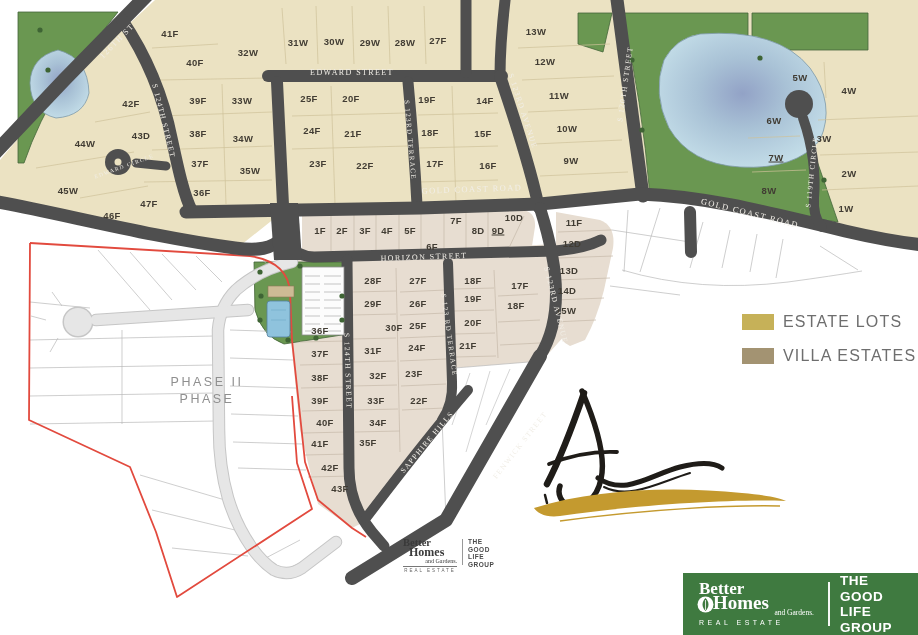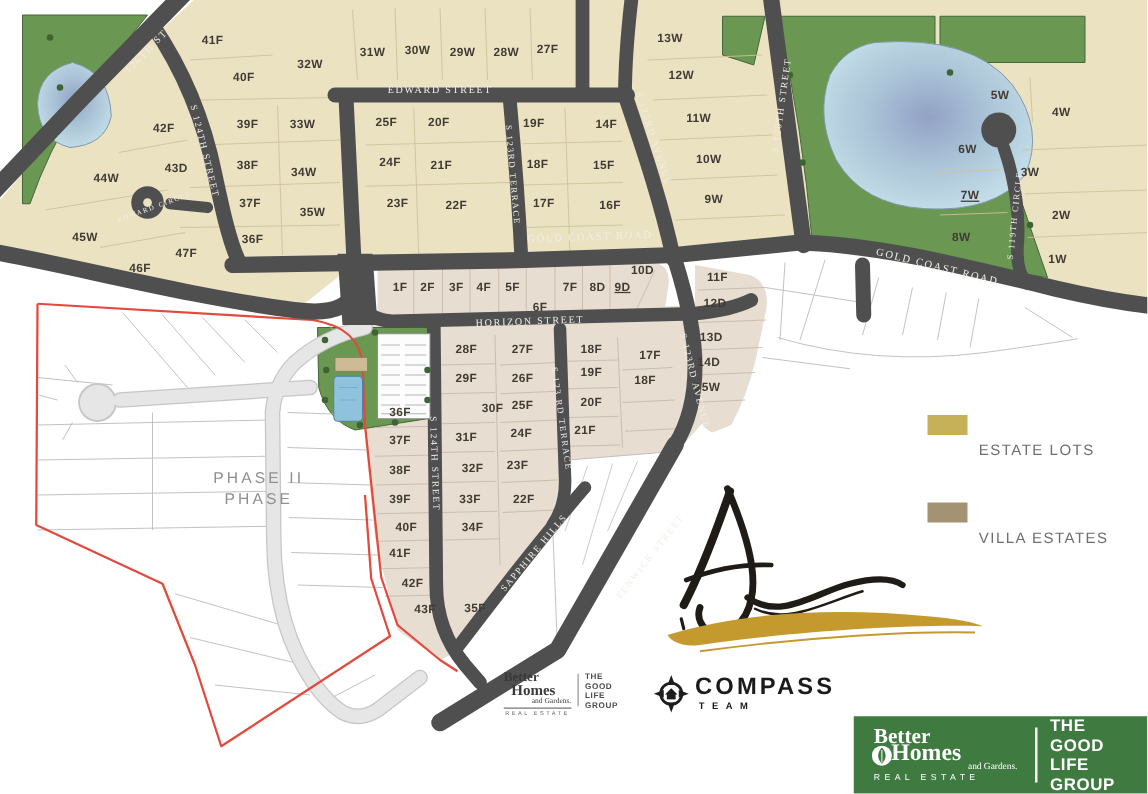--- a/index.html
+++ b/index.html
@@ -9,21 +9,21 @@
   #map-labels{position:absolute;left:0;top:0;width:918px;height:635px;pointer-events:none;}
   .lot-label{position:absolute;transform:translate(-50%,-50%);
     font:600 9.5px "Liberation Sans",sans-serif;color:#413c33;letter-spacing:.3px;white-space:nowrap;}
   .street-label{position:absolute;font-family:"Liberation Serif",serif;font-size:7.5px;
     color:#f1eee7;letter-spacing:1.4px;white-space:nowrap;}
   .phase-label{position:absolute;left:148px;top:374px;width:118px;text-align:center;
     color:#8f8f8f;font-size:12.5px;letter-spacing:2.5px;line-height:17px;}
   .legend{position:absolute;left:742px;top:313px;}
   .legend-row{display:flex;align-items:center;margin-bottom:16px;}
   .legend-swatch{width:32px;height:16px;margin-right:9px;}
-  .legend-text{font-size:12px;letter-spacing:1.2px;color:#6e6e6e;margin-top:40px;}
+  .legend-text{font-size:16px;letter-spacing:1.2px;color:#6e6e6e;}
   .title-text{position:absolute;left:622px;top:404px;font-family:"Liberation Serif",serif;
     font-size:25px;letter-spacing:3px;color:#2e2c29;}
   .logo-a{position:absolute;left:520px;top:372px;}
   .footer{position:absolute;left:403px;top:538px;display:flex;align-items:flex-start;}
   .bhg-mini{font-family:"Liberation Serif",serif;color:#3a3a3a;width:54px;}
   .bhg-mini .l1{font-size:10.5px;font-weight:bold;line-height:9px;}
   .bhg-mini .l2{font-size:12px;font-weight:bold;line-height:11px;padding-left:6px;}
   .bhg-mini .l3{font-size:6px;line-height:6px;text-align:right;}
   .bhg-mini .l4{font-size:4.5px;letter-spacing:2px;border-top:.5px solid #777;margin-top:2px;
     padding-top:1px;text-align:center;font-family:"Liberation Sans",sans-serif;color:#666;}
@@ -344,21 +344,21 @@
       <div class="lot-label" style="left: 776px; top: 157px; text-decoration: underline;">7W</div>
       <div class="lot-label" style="left: 849px; top: 173px;">2W</div>
       <div class="lot-label" style="left: 769px; top: 190px;">8W</div>
       <div class="lot-label" style="left: 846px; top: 208px;">1W</div>
       <div class="lot-label" style="left: 320px; top: 230px;">1F</div>
       <div class="lot-label" style="left: 342px; top: 230px;">2F</div>
       <div class="lot-label" style="left: 365px; top: 230px;">3F</div>
       <div class="lot-label" style="left: 387px; top: 230px;">4F</div>
       <div class="lot-label" style="left: 410px; top: 230px;">5F</div>
       <div class="lot-label" style="left: 432px; top: 246px;">6F</div>
-      <div class="lot-label" style="left: 456px; top: 230px;">7F</div>
+      <div class="lot-label" style="left: 456px; top: 220px;">7F</div>
       <div class="lot-label" style="left: 478px; top: 230px;">8D</div>
       <div class="lot-label" style="left: 498px; top: 230px; text-decoration: underline;">9D</div>
       <div class="lot-label" style="left: 514px; top: 217px;">10D</div>
       <div class="lot-label" style="left: 574px; top: 222px;">11F</div>
       <div class="lot-label" style="left: 572px; top: 243px;">12D</div>
       <div class="lot-label" style="left: 569px; top: 270px;">13D</div>
       <div class="lot-label" style="left: 567px; top: 290px;">14D</div>
       <div class="lot-label" style="left: 566px; top: 310px;">15W</div>
       <div class="lot-label" style="left: 373px; top: 280px;">28F</div>
       <div class="lot-label" style="left: 418px; top: 280px;">27F</div>
@@ -372,21 +372,21 @@
       <div class="lot-label" style="left: 418px; top: 325px;">25F</div>
       <div class="lot-label" style="left: 473px; top: 322px;">20F</div>
       <div class="lot-label" style="left: 373px; top: 350px;">31F</div>
       <div class="lot-label" style="left: 417px; top: 347px;">24F</div>
       <div class="lot-label" style="left: 468px; top: 345px;">21F</div>
       <div class="lot-label" style="left: 378px; top: 375px;">32F</div>
       <div class="lot-label" style="left: 414px; top: 373px;">23F</div>
       <div class="lot-label" style="left: 376px; top: 400px;">33F</div>
       <div class="lot-label" style="left: 419px; top: 400px;">22F</div>
       <div class="lot-label" style="left: 378px; top: 422px; text-align: center;">34F</div>
-      <div class="lot-label" style="left: 380px; top: 442px; margin-top: 45px;">35F</div>
+      <div class="lot-label" style="left: 368px; top: 442px;">35F</div>
       <div class="lot-label" style="left: 320px; top: 330px;">36F</div>
       <div class="lot-label" style="left: 320px; top: 353px;">37F</div>
       <div class="lot-label" style="left: 320px; top: 377px;">38F</div>
       <div class="lot-label" style="left: 320px; top: 400px;">39F</div>
       <div class="lot-label" style="left: 325px; top: 422px;">40F</div>
       <div class="lot-label" style="left: 320px; top: 443px;">41F</div>
       <div class="lot-label" style="left: 330px; top: 467px;">42F</div>
       <div class="lot-label" style="left: 340px; top: 488px;">43F</div>
       <div class="street-label" style="left: 117px; top: 41px; font-size: 8px; transform: translate(-50%, -50%) rotate(-46deg);">126TH ST</div>
       <div class="street-label" style="left: 164px; top: 121px; font-size: 7.5px; transform: translate(-50%, -50%) rotate(76deg);">S 124TH STREET</div>
@@ -443,35 +443,20 @@
     <div class="l2"><span>Homes</span></div>
     <div class="l3">and Gardens.</div>
     <div class="l4">REAL ESTATE</div>
   </div>
   <div class="foot-div"></div>
   <div class="tglg-mini">
     <div>THE</div>
     <div>GOOD LIFE</div>
     <div>GROUP</div>
   </div>
-  <div class="compass-block">
-    <svg width="30" height="34" viewBox="0 0 30 34">
-      <circle cx="15" cy="17" r="8.5" stroke="#1d1d1d" stroke-width="2.2" fill="none"></circle>
-      <path d="M15,2 L18,10 L12,10 Z" fill="#1d1d1d"></path>
-      <path d="M15,32 L18,24 L12,24 Z" fill="#1d1d1d"></path>
-      <path d="M1,17 L9,14 L9,20 Z" fill="#1d1d1d"></path>
-      <path d="M29,17 L21,14 L21,20 Z" fill="#1d1d1d"></path>
-      <path d="M10,17.5 L15,12.5 L20,17.5 Z" fill="#1d1d1d"></path>
-      <rect x="11.5" y="17" width="7" height="4.5" fill="#1d1d1d"></rect>
-    </svg>
-    <div class="compass-words">
-      <div class="compass-name">COMPASS</div>
-      <div class="compass-team">TEAM</div>
-    </div>
-  </div>
 </div>
 
 <div class="brand-box" style="background: rgb(63, 122, 64);">
   <div class="brand-left">
     <svg class="brand-leaf" width="17" height="17" viewBox="0 0 17 17">
       <circle cx="8.5" cy="8.5" r="8" fill="#fff"></circle>
       <path d="M8.5,2 C4.5,6 4.5,11 8.5,15 C12.5,11 12.5,6 8.5,2 Z" fill="#3f7a40"></path>
       <path d="M8.5,4 L8.5,14" stroke="#fff" stroke-width=".8"></path>
     </svg>
     <div class="b1">Better</div>

